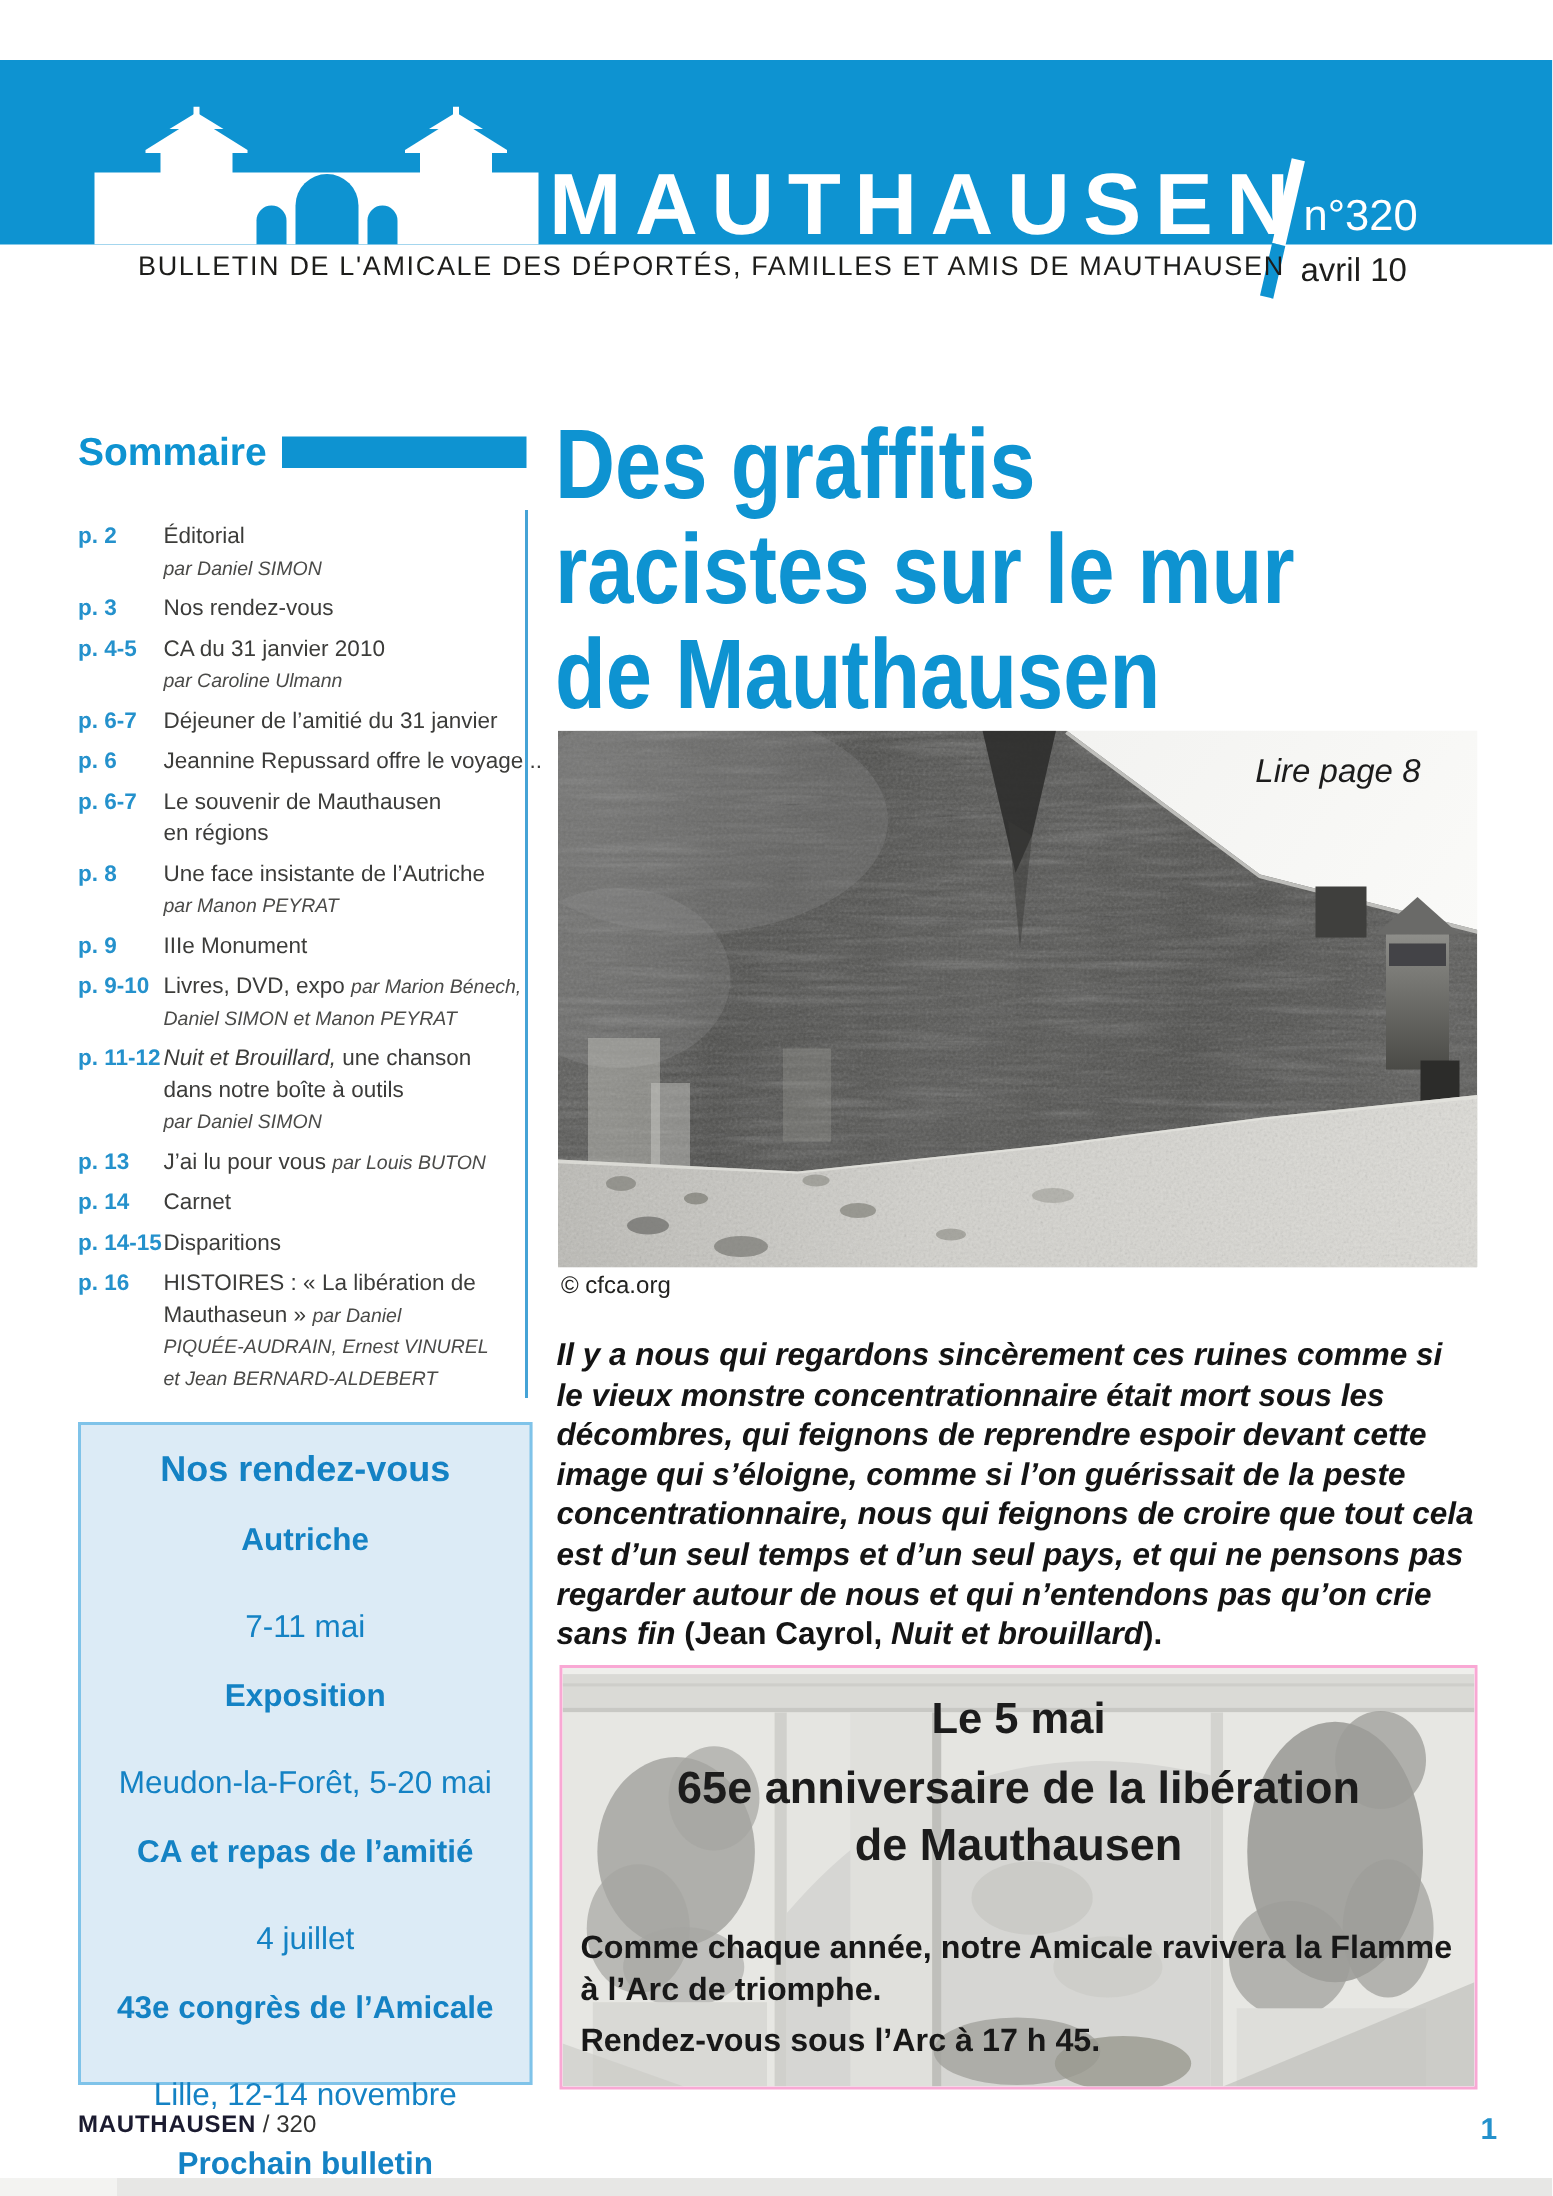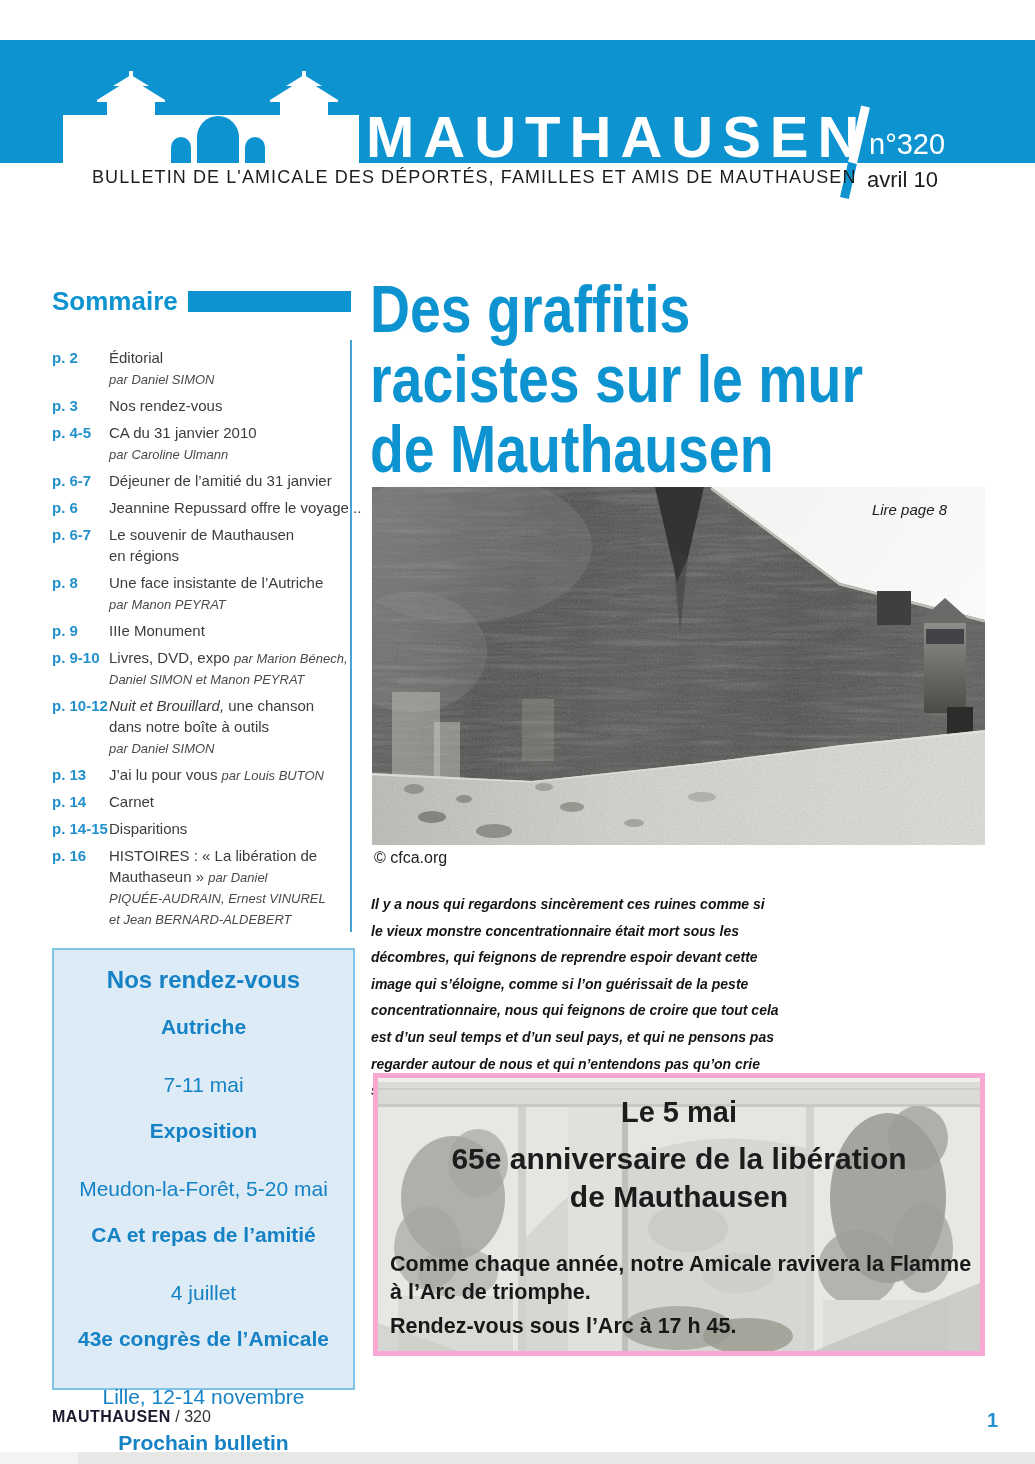--- a/index.html
+++ b/index.html
@@ -32,38 +32,38 @@
   .seg-i{font-style:italic;}
   .seg-by{font-style:italic;font-size:13px;line-height:18px;color:#4a4a48;}
   .divider{position:absolute;left:350px;top:340px;width:2px;height:592px;background:#45a3d6;}
 
   
   .headline{position:absolute;left:370px;top:274px;color:#0e93d1;font-weight:bold;font-size:66px;
         line-height:70px;transform:scaleX(0.84);transform-origin:left top;letter-spacing:0;}
   .headline-line{white-space:nowrap;}
   .photo{position:absolute;left:372px;top:487px;width:613px;height:358px;}
   .photo svg{position:absolute;left:0;top:0;width:100%;height:100%;}
-  .lire{position:absolute;right:38px;top:14px;font-style:italic;font-size:15px;color:#1c1c1c;white-space:nowrap;}
+  .lire{position:absolute;right:38px;top:14px;font-style:italic;font-size:22px;color:#1c1c1c;white-space:nowrap;}
   .credit{position:absolute;left:374px;top:849px;font-size:16px;color:#222220;white-space:nowrap;}
 
   .lead{position:absolute;left:371px;top:891px;width:620px;color:#141414;font-weight:bold;
-        font-style:italic;font-size:14px;line-height:26.6px;}
+        font-style:italic;font-size:21px;line-height:26.6px;}
   .pline{white-space:nowrap;}
   .upright{font-style:normal;}
 
   
   .rv-box{position:absolute;left:52px;top:948px;width:303px;height:442px;background:#dcebf6;
         border:2px solid #7fc3e9;box-sizing:border-box;text-align:center;color:#1482c4;}
   .rv-heading{margin-top:16px;font-size:24px;font-weight:bold;}
   .rv-item{margin-top:19px;}
   .rv-title{font-size:21px;font-weight:bold;line-height:27px;white-space:nowrap;}
   .rv-detail{font-size:21px;line-height:27px;white-space:nowrap;margin-top:31px;}
 
   
-  .banner{position:absolute;left:373px;top:1073px;width:612px;height:283px;border:5px solid #f9a8d4;
+  .banner{position:absolute;left:373px;top:1110px;width:612px;height:283px;border:2px solid #f9a8d4;
         box-sizing:border-box;overflow:hidden;}
   .banner svg{position:absolute;left:0;top:0;width:100%;height:100%;}
   .banner-date{position:absolute;left:0;top:18px;width:100%;text-align:center;font-size:29px;
         font-weight:bold;color:#1c1c1c;}
   .banner-title{position:absolute;left:0;top:62px;width:100%;text-align:center;font-size:30px;
         font-weight:bold;color:#1c1c1c;line-height:38px;}
   .banner-title div{white-space:nowrap;}
   .banner-body{position:absolute;left:12px;top:172px;font-size:21.5px;font-weight:bold;
         color:#181818;line-height:28px;}
   .banner-body div{white-space:nowrap;}
@@ -172,21 +172,21 @@
       </div>
 
       <div class="toc-row">
         <div class="toc-page">p. 9-10</div>
         <div class="toc-content">
           
         <span class="seg-t">Livres, DVD, expo </span><span class="seg-by">par Marion Bénech,<br>Daniel SIMON et Manon PEYRAT</span></div>
       </div>
 
       <div class="toc-row">
-        <div class="toc-page">p. 10-12</div>
+        <div class="toc-page">p. 11-12</div>
         <div class="toc-content">
           
         <span class="seg-i">Nuit et Brouillard,</span><span class="seg-t"> une chanson<br>dans notre boîte à outils</span><span class="seg-by"><br>par Daniel SIMON</span></div>
       </div>
 
       <div class="toc-row">
         <div class="toc-page">p. 13</div>
         <div class="toc-content">
           
         <span class="seg-t">J’ai lu pour vous </span><span class="seg-by">par Louis BUTON</span></div>

